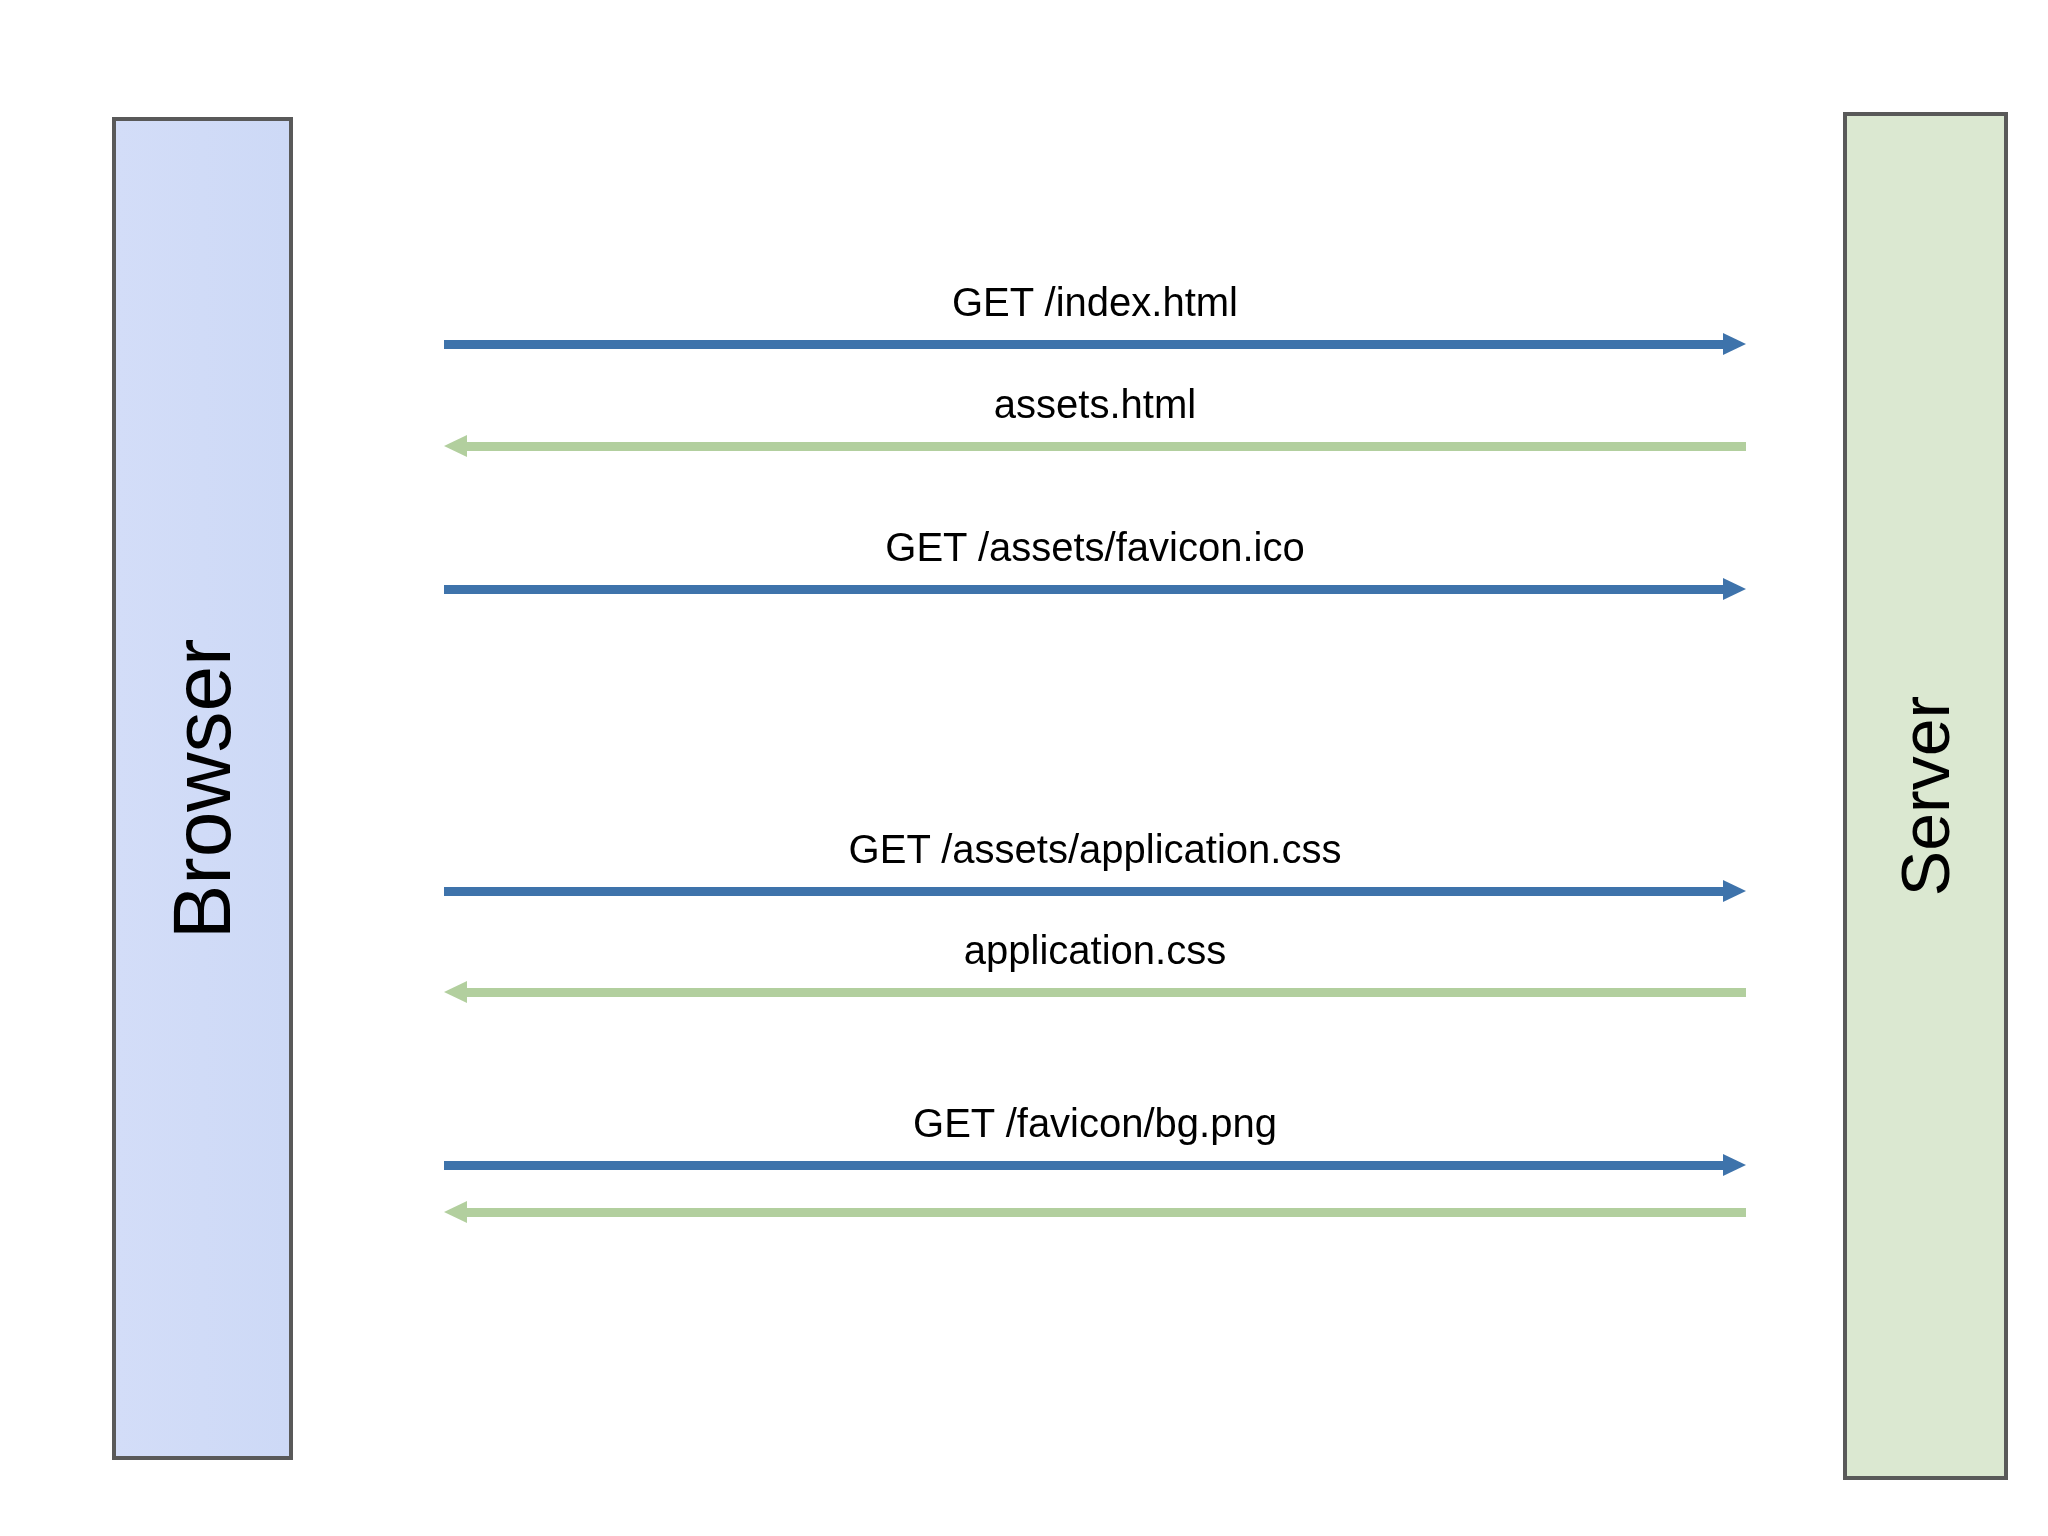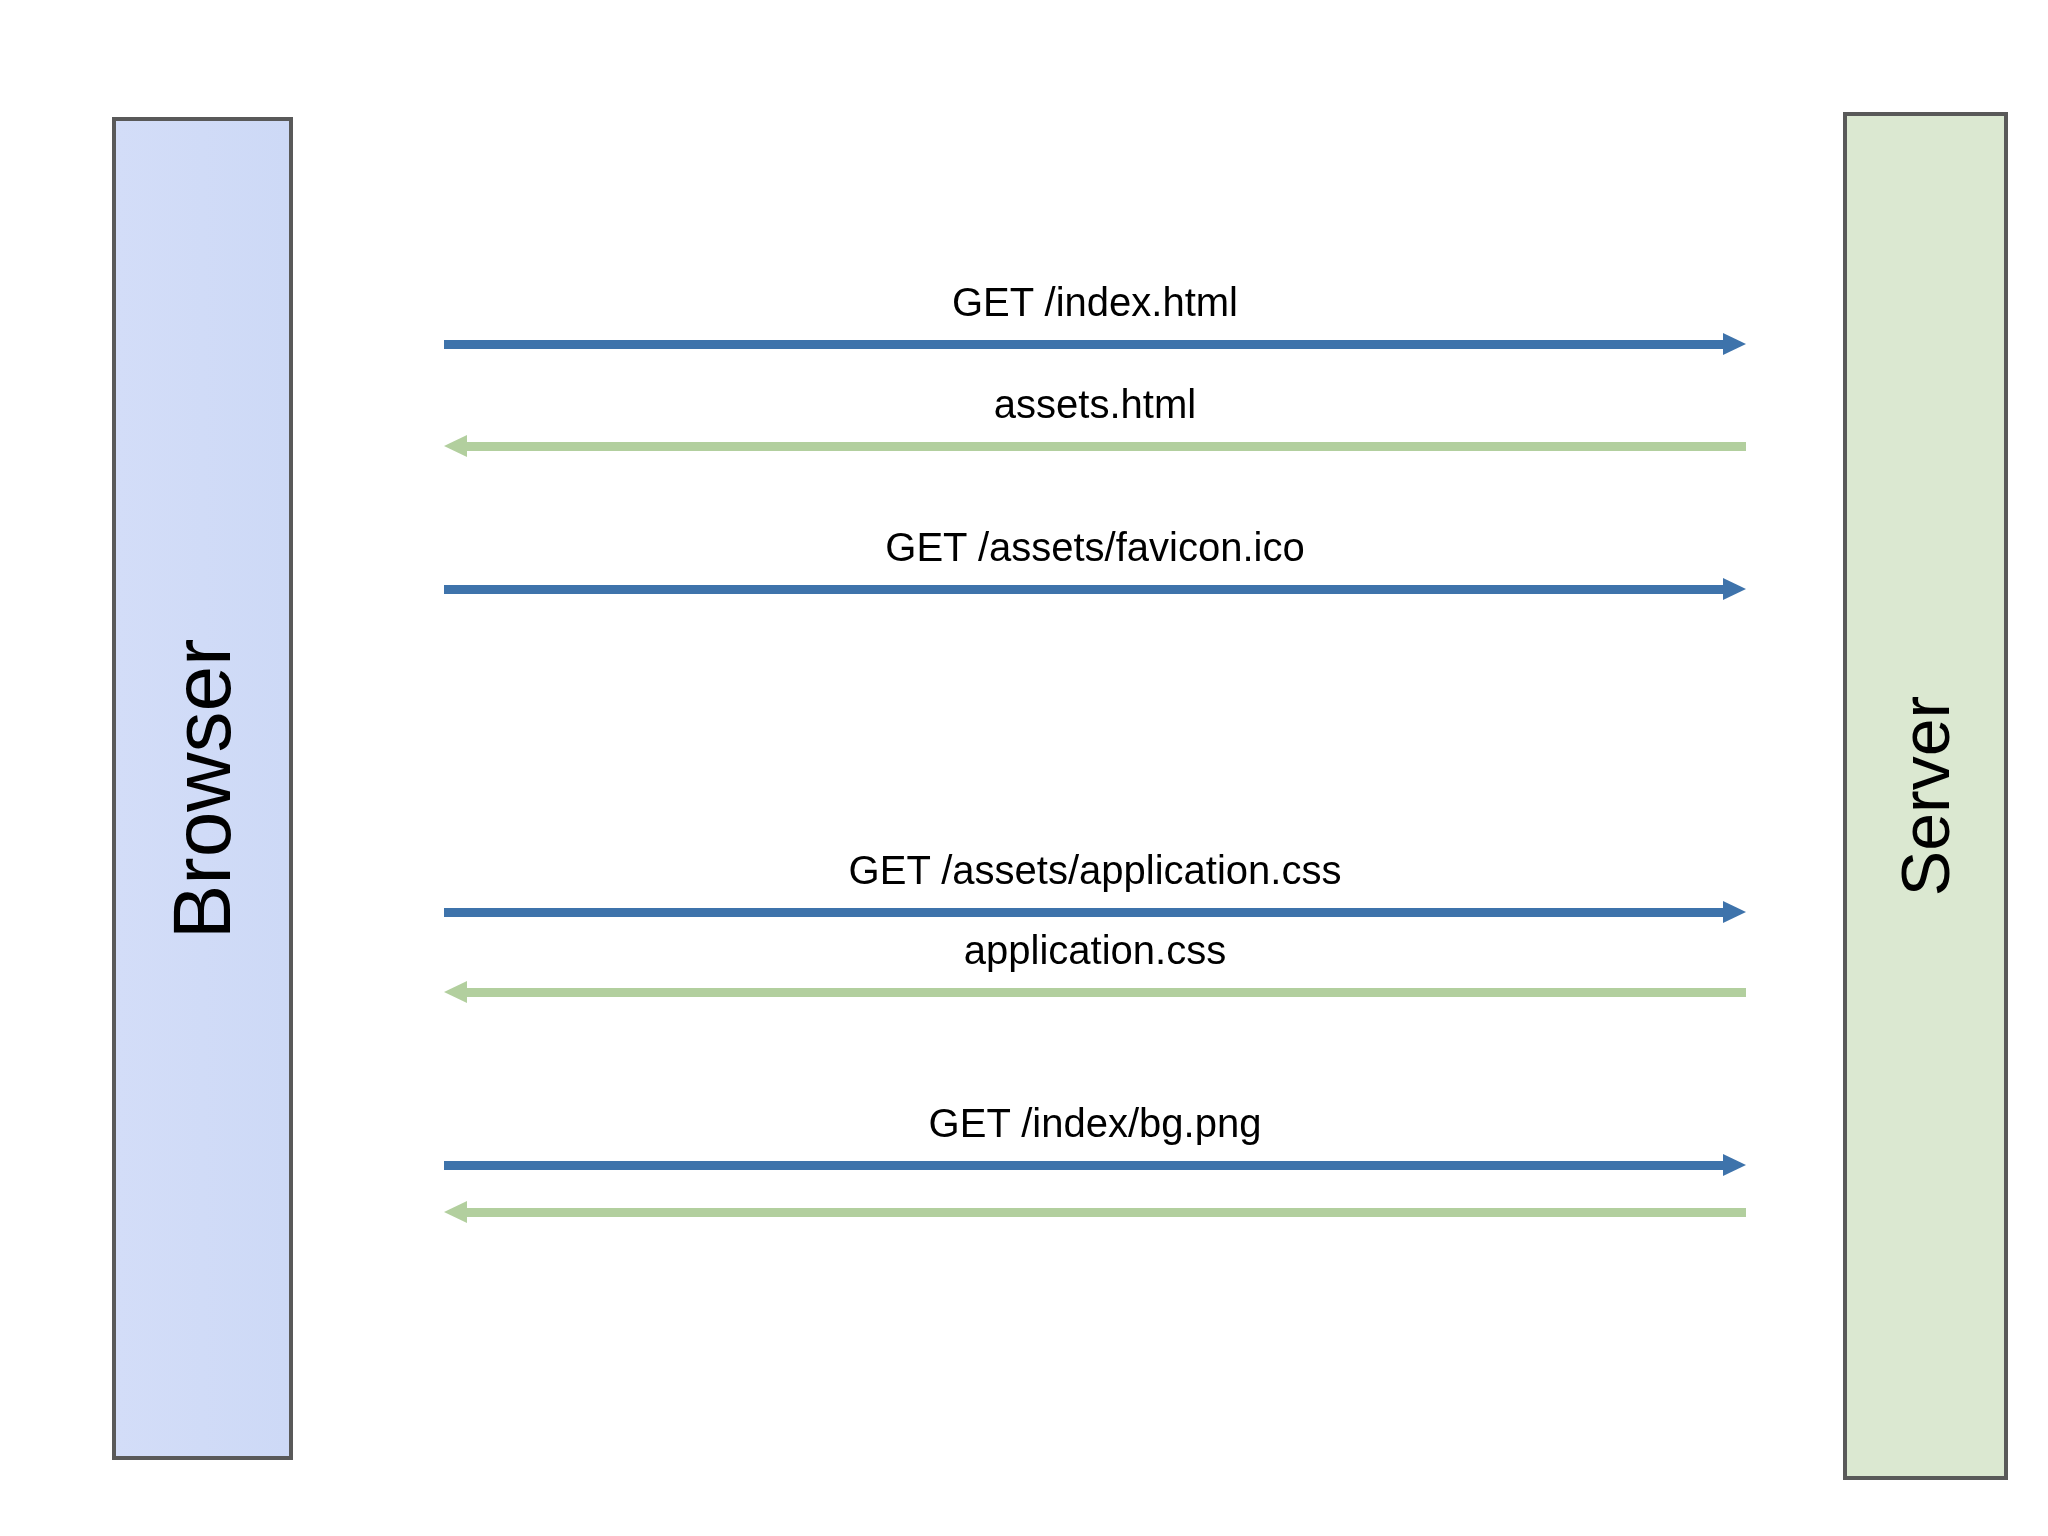--- a/index.html
+++ b/index.html
@@ -92,38 +92,38 @@
     </div>
   </div>
       <div class="message request" style="top: 525px;">
     <div class="msg-label">GET /assets/favicon.ico</div>
     <div class="msg-line">
 
       <span class="shaft"></span>
       <span class="head right"></span>
     </div>
   </div>
-      <div class="message request" style="top: 827px; margin-top: 21px;">
+      <div class="message request" style="top: 827px;">
     <div class="msg-label">GET /assets/application.css</div>
     <div class="msg-line">
 
       <span class="shaft"></span>
       <span class="head right"></span>
     </div>
   </div>
       <div class="message response" style="top: 928px;">
     <div class="msg-label">application.css</div>
     <div class="msg-line">
       <span class="head left"></span>
       <span class="shaft"></span>
 
     </div>
   </div>
       <div class="message request" style="top: 1101px;">
-    <div class="msg-label">GET /index/bg.png</div>
+    <div class="msg-label">GET /favicon/bg.png</div>
     <div class="msg-line">
 
       <span class="shaft"></span>
       <span class="head right"></span>
     </div>
   </div>
       <div class="message response" style="top: 1201px;">
     <div class="msg-line">
       <span class="head left"></span>
       <span class="shaft"></span>

